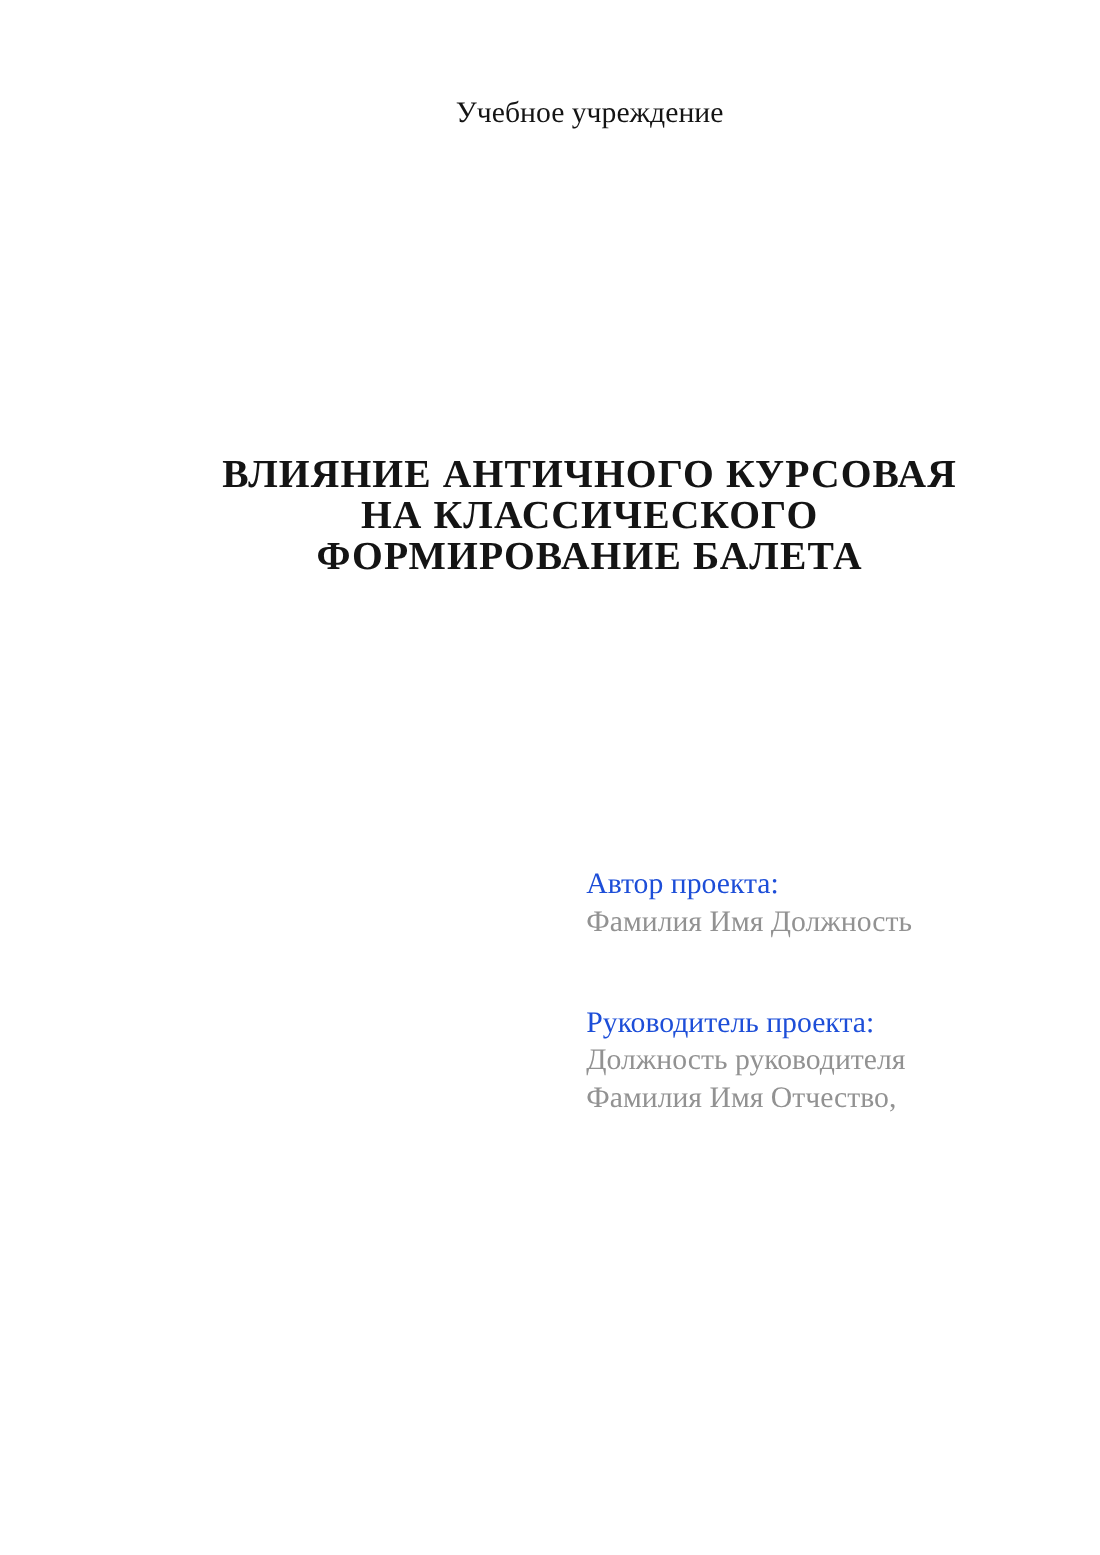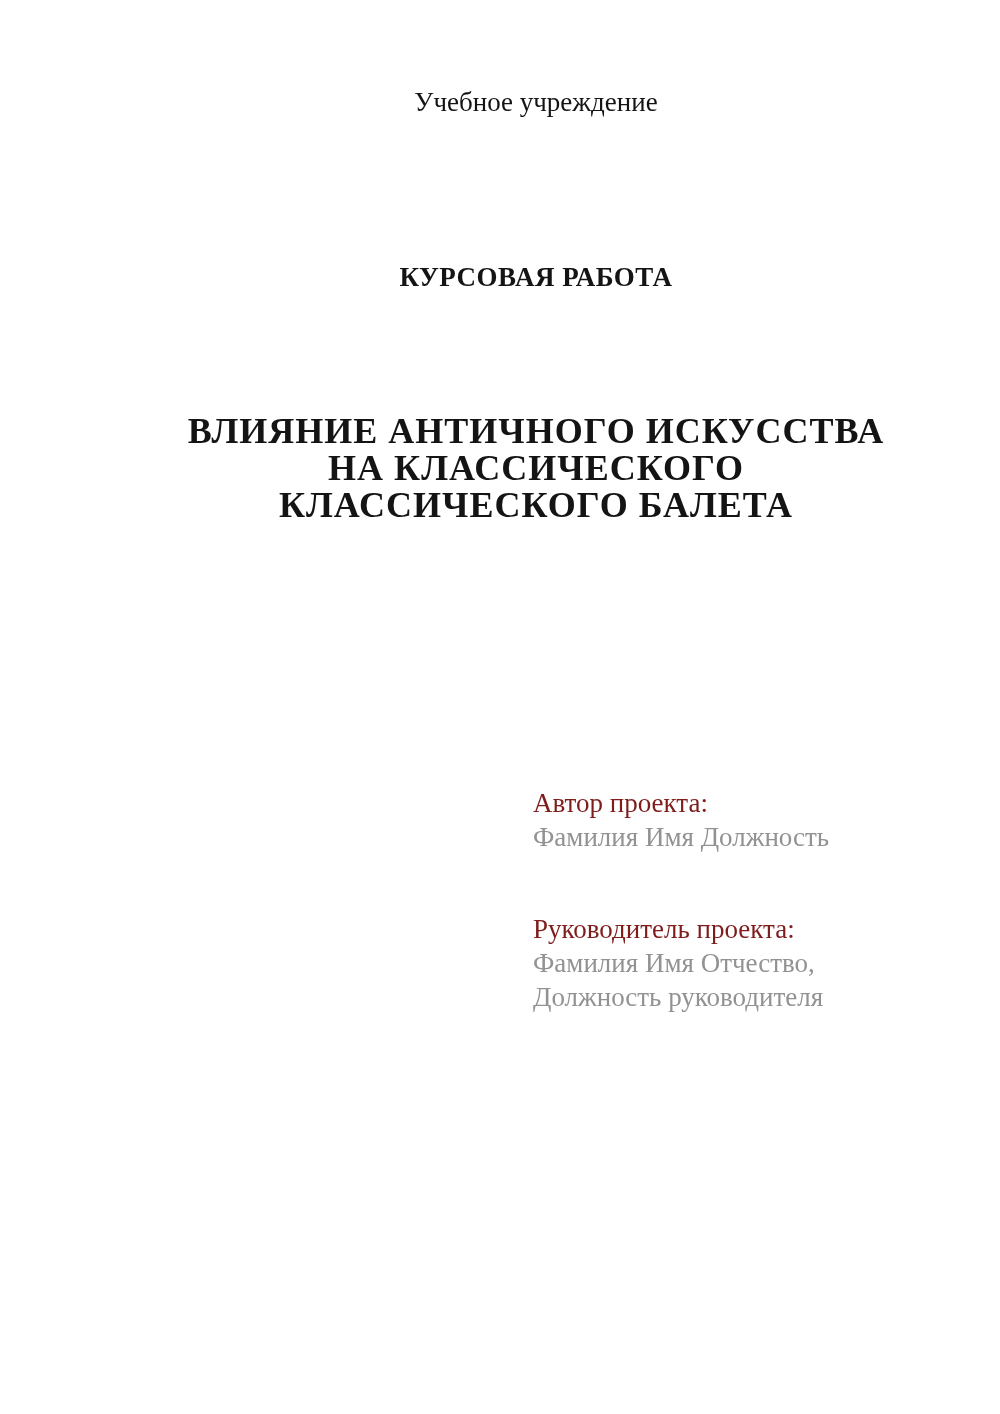--- a/index.html
+++ b/index.html
@@ -50,52 +50,51 @@
   }
   .credits {
     position: absolute;
     top: 786px;
     left: 533px;
     font-size: 27px;
     line-height: 34px;
     text-align: left;
   }
   .credits .label {
-    color: #7f1d1d;
+    color: #1d4ed8;
   }
   .credits .label.supervisor {
     margin-top: 58px;
   }
   .credits .placeholder {
     color: #929292;
   }
   .footer-line {
     top: 1287px;
     font-size: 27px;
     line-height: 34px;
   }
 </style>
 </head>
 <body>
 
 <div class="page">
 
   <div class="centered-band institution">Учебное учреждение</div>
 
-  <div class="centered-band work-type">КУРСОВАЯ РАБОТА</div>
 
   <h1 class="centered-band doc-title">
-    <span>ВЛИЯНИЕ АНТИЧНОГО ИСКУССТВА</span>
+    <span>ВЛИЯНИЕ АНТИЧНОГО КУРСОВАЯ</span>
     <span>НА КЛАССИЧЕСКОГО</span>
-    <span>КЛАССИЧЕСКОГО БАЛЕТА</span>
+    <span>ФОРМИРОВАНИЕ БАЛЕТА</span>
   </h1>
 
   <div class="credits">
     <div class="label">Автор проекта:</div>
     <div class="placeholder">Фамилия Имя Должность</div>
 
     <div class="label supervisor">Руководитель проекта:</div>
+    <div class="placeholder">Должность руководителя</div>
     <div class="placeholder">Фамилия Имя Отчество,</div>
-    <div class="placeholder">Должность руководителя</div>
   </div>
 
 
 </div>
 
 </body></html>

